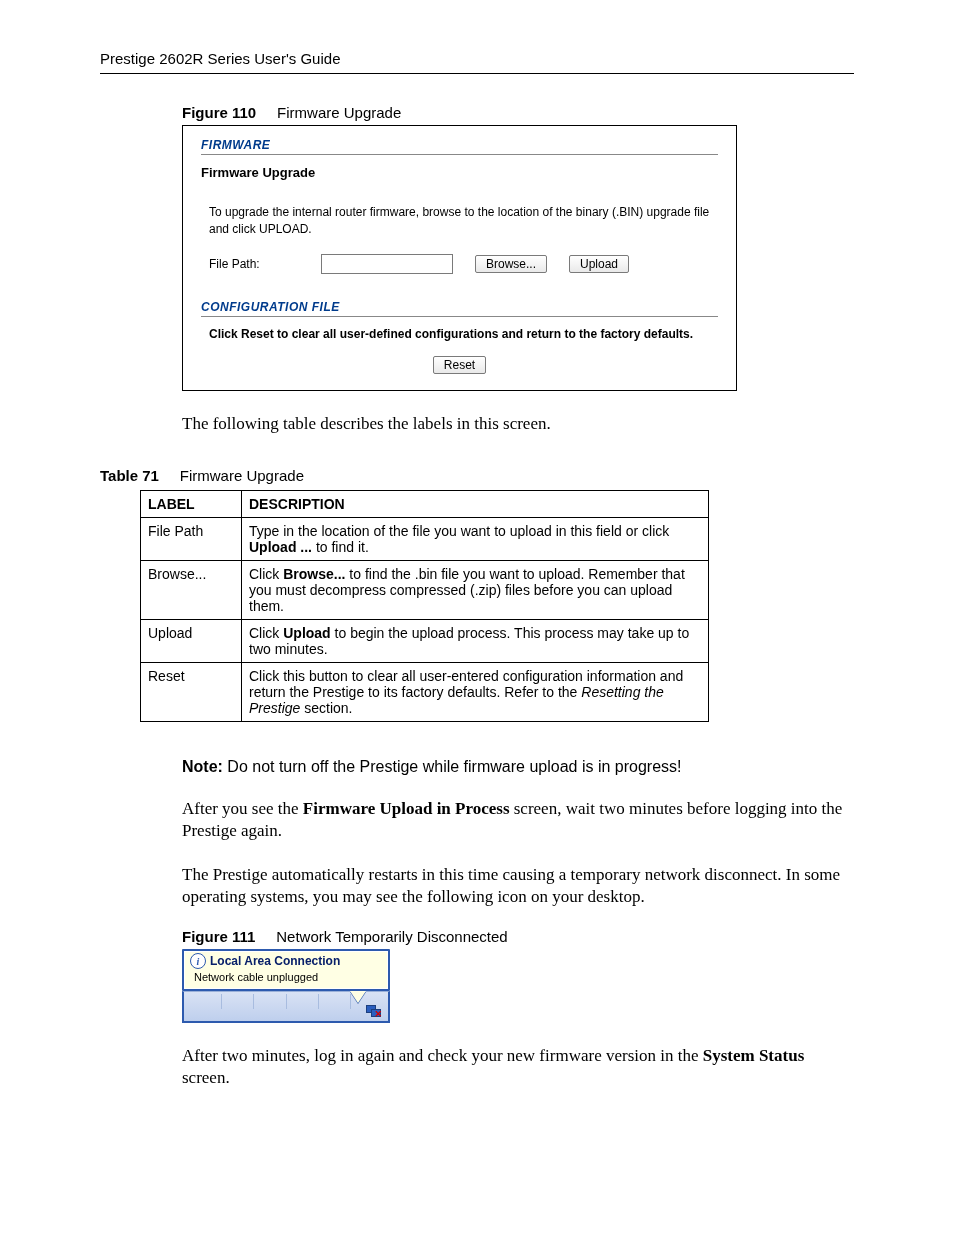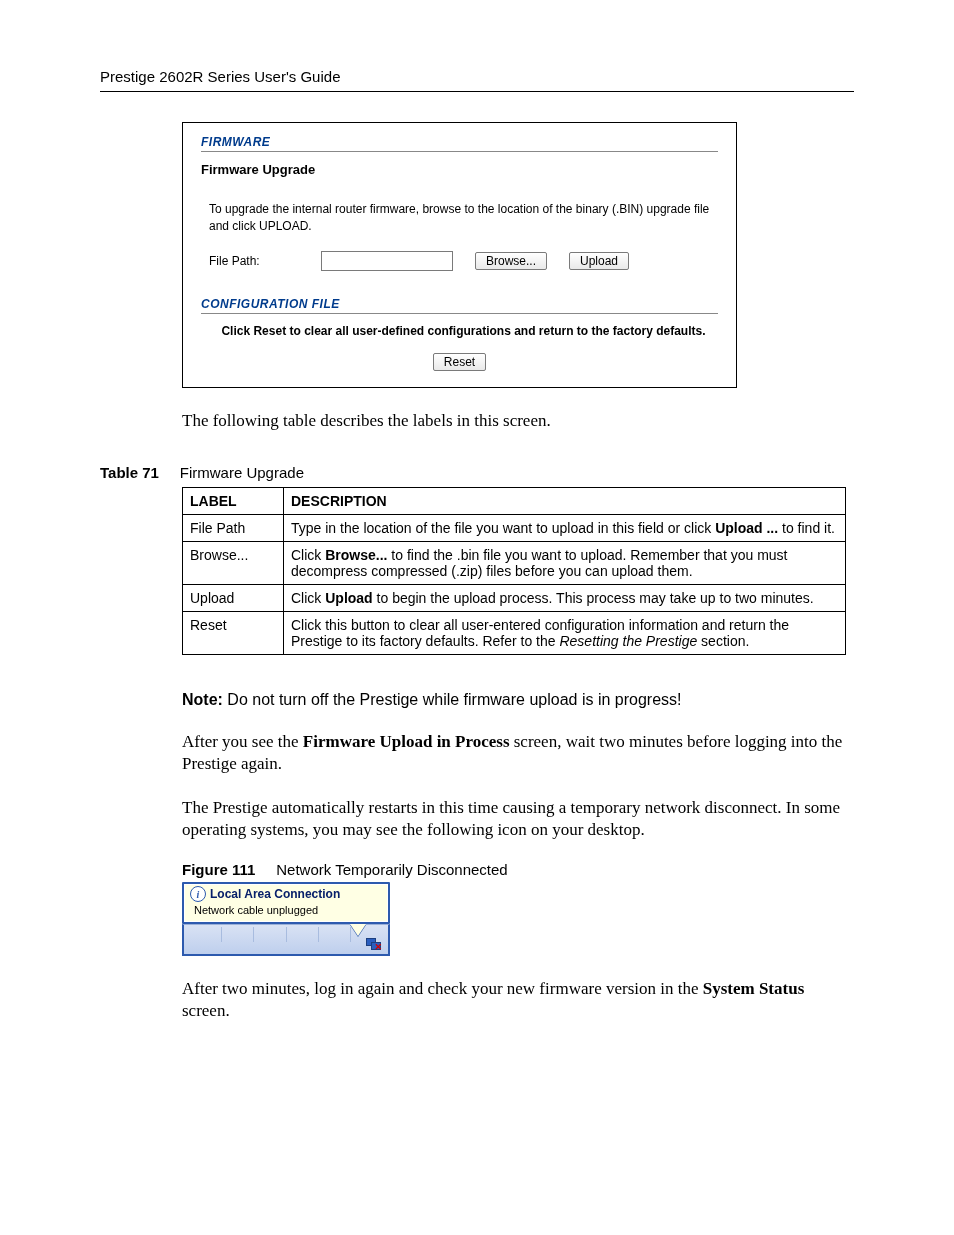--- a/index.html
+++ b/index.html
@@ -5,21 +5,21 @@
   html, body {
     margin: 0;
     padding: 0;
     background: #ffffff;
     font-family: Arial, Helvetica, sans-serif;
     color: #000;
     width: 954px;
   }
   .page {
     width: 954px;
-    padding: 68px 100px 40px 100px;
+    padding: 50px 100px 40px 100px;
     box-sizing: border-box;
     position: relative;
   }
   .header-line {
     border-bottom: 1.5px solid #000;
     padding-bottom: 6px;
     margin-bottom: 30px;
     font-size: 15px;
   }
   .fig-caption {
@@ -86,44 +86,43 @@
     font-size: 12px;
     padding: 1px 10px;
     background: linear-gradient(#fff,#e9e9e9);
     border: 1px solid #7a7a7a;
     border-radius: 2px;
   }
   .fw-resetline {
     font-size: 12px;
     font-weight: bold;
     margin: 4px 0 14px 8px;
-    text-align: center;
   }
   .fw-resetrow {
     text-align: center;
   }
   .body-para {
     font-family: "Times New Roman", serif;
     font-size: 17px;
     margin: 22px 0 0 82px;
     line-height: 1.3;
   }
   .tbl-caption {
     font-size: 15px;
     margin-top: 32px;
   }
   .tbl-caption .tnum {
     font-weight: bold;
   }
   table.desc-table {
-    margin-left: 82px;
+    margin-left: 40px;
     margin-top: 6px;
     border-collapse: collapse;
     font-size: 14px;
-    width: 664px;
+    width: 569px;
   }
   table.desc-table th, table.desc-table td {
     border: 1.5px solid #000;
     padding: 5px 7px;
     text-align: left;
     vertical-align: top;
   }
   table.desc-table th {
     font-weight: bold;
   }
@@ -249,20 +248,25 @@
 </style>
 </head>
 <body>
 
 <div class="page">
 
   <div class="header-line">
     <span>Prestige 2602R Series User's Guide</span>
   </div>
 
+  <div class="fig-caption">
+    <span class="fignum">Figure 110</span>
+    <span>&nbsp;&nbsp;&nbsp;</span>
+    <span>Firmware Upgrade</span>
+  </div>
 
   <div class="firmware-box">
     <div class="fw-heading">FIRMWARE</div>
     <hr class="fw-sep">
     <div class="fw-sub">Firmware Upgrade</div>
     <div class="fw-instr">To upgrade the internal router firmware, browse to the location of the binary (.BIN) upgrade file and click UPLOAD.</div>
     <div class="fw-fprow">
       <span class="label">File Path:</span>
       <span class="fw-textbox"></span>
       <button class="fw-button">Browse...</button>

